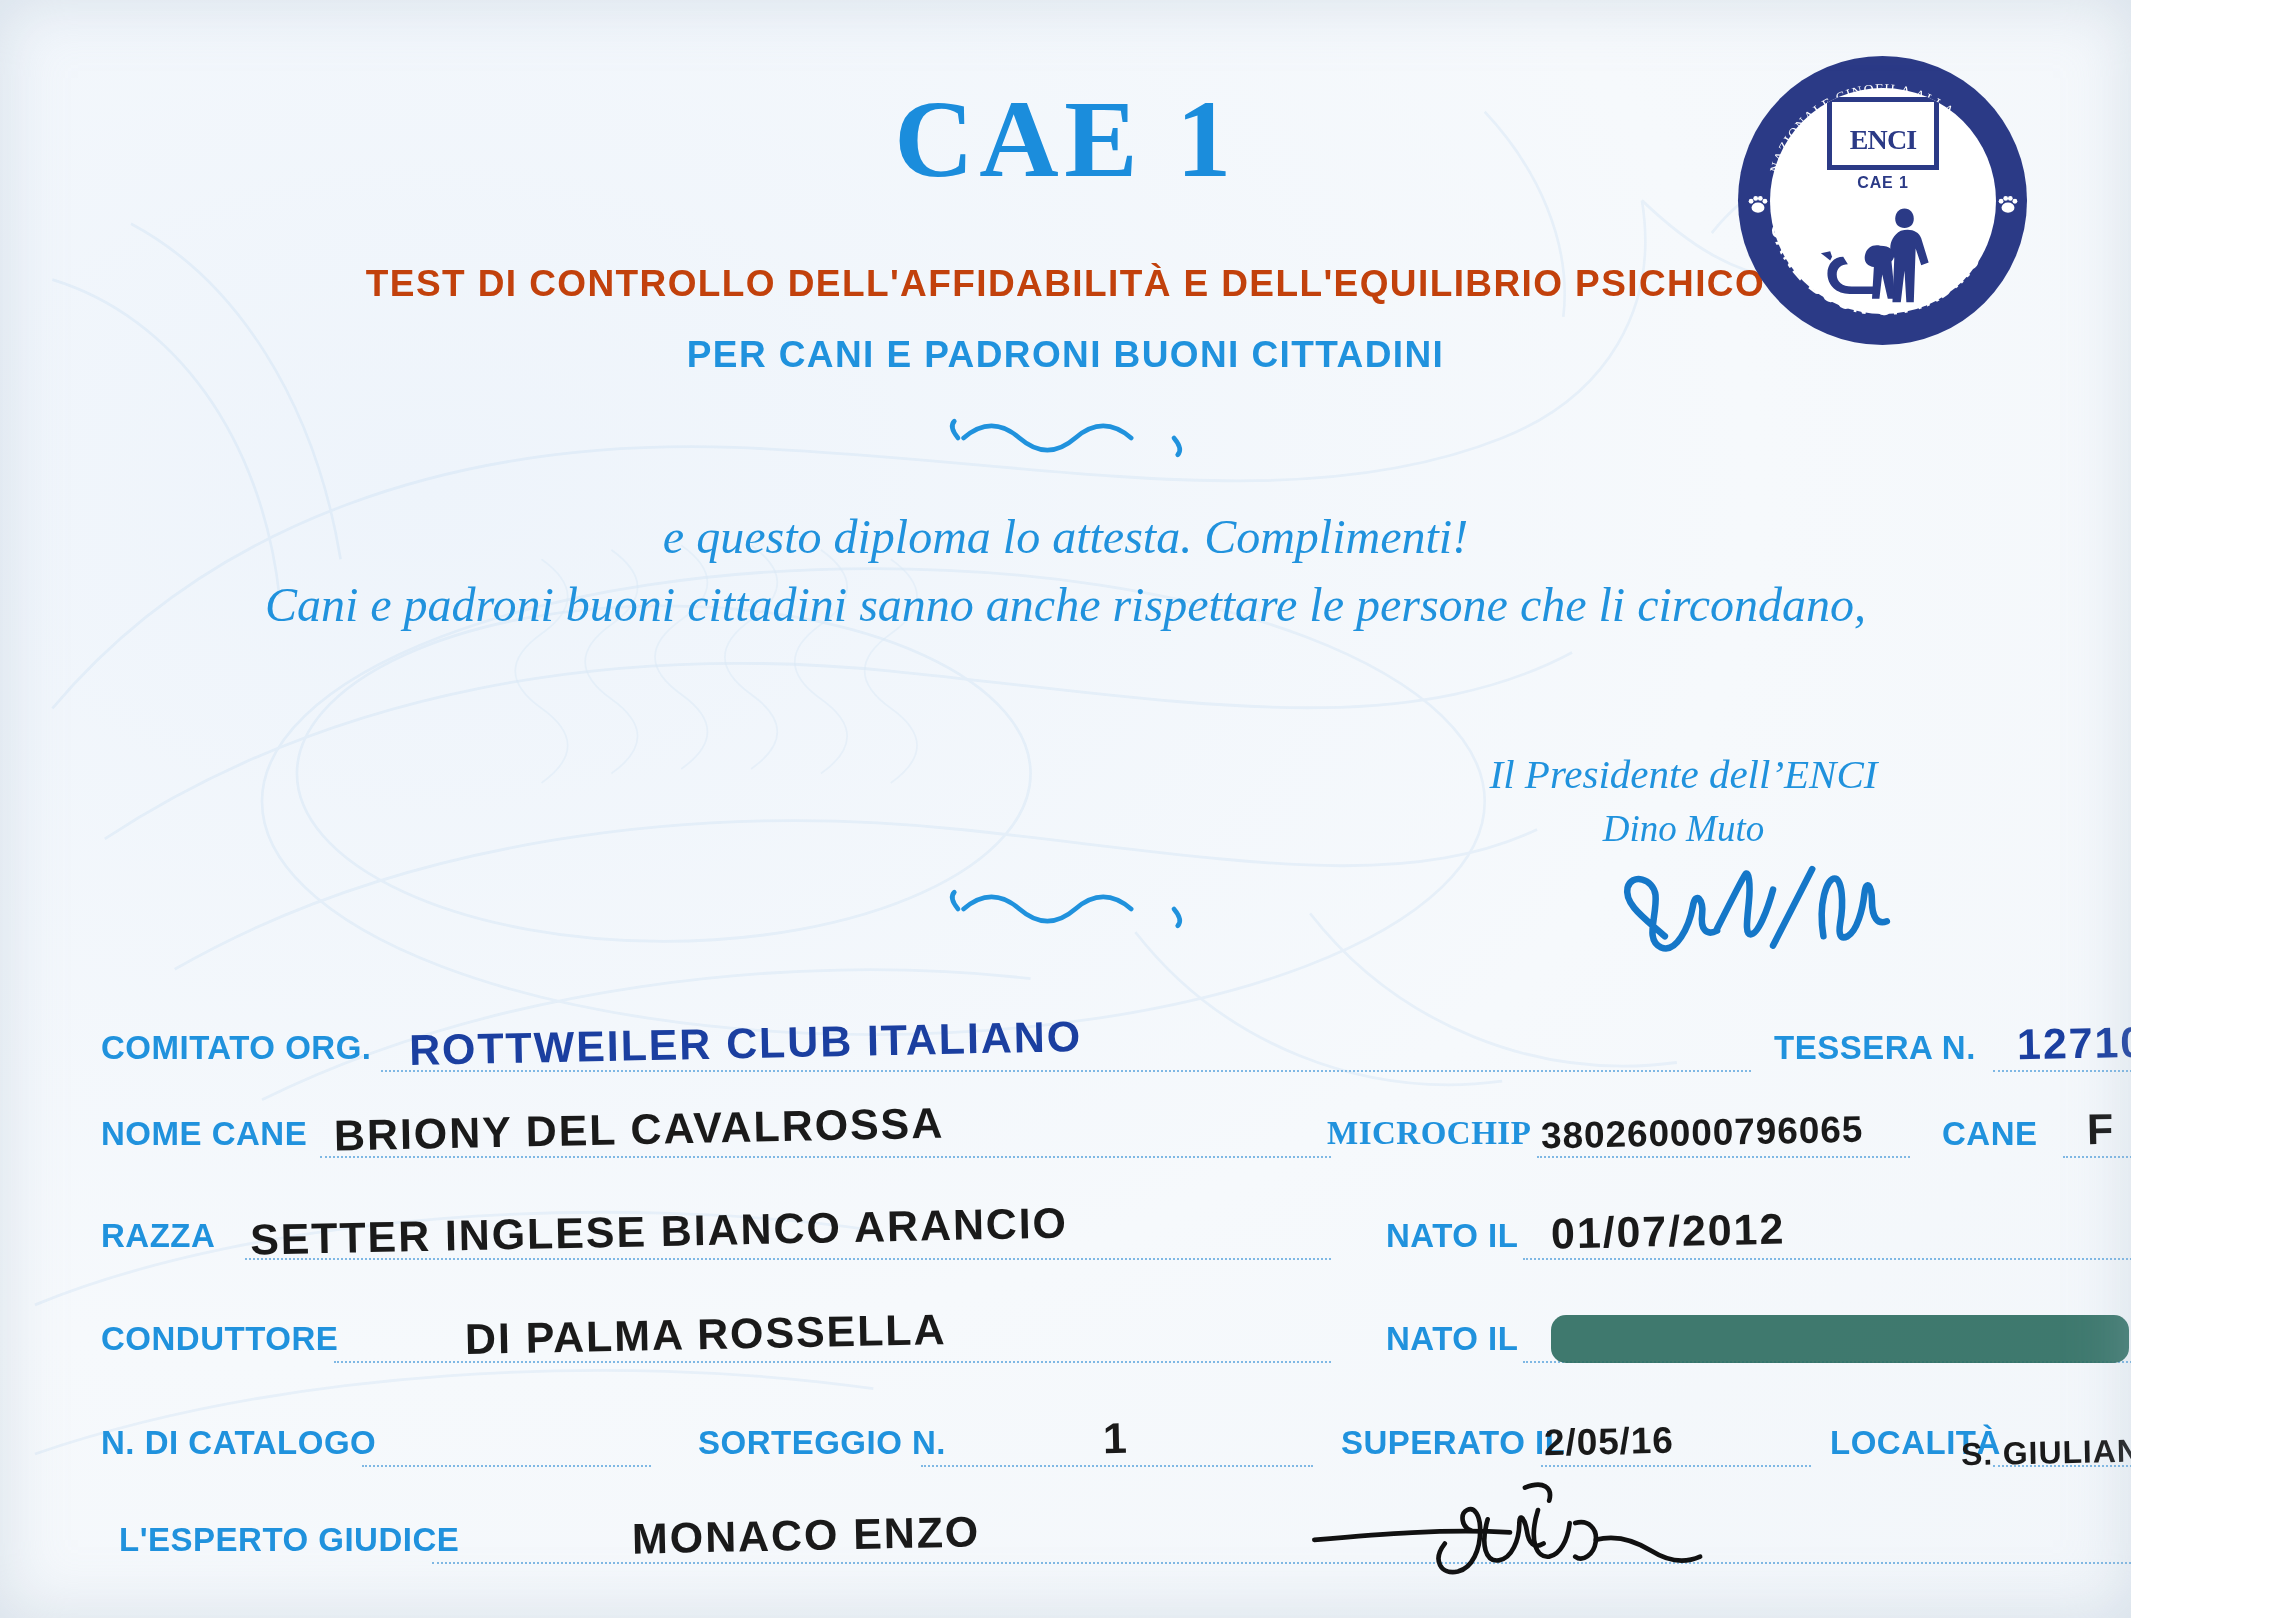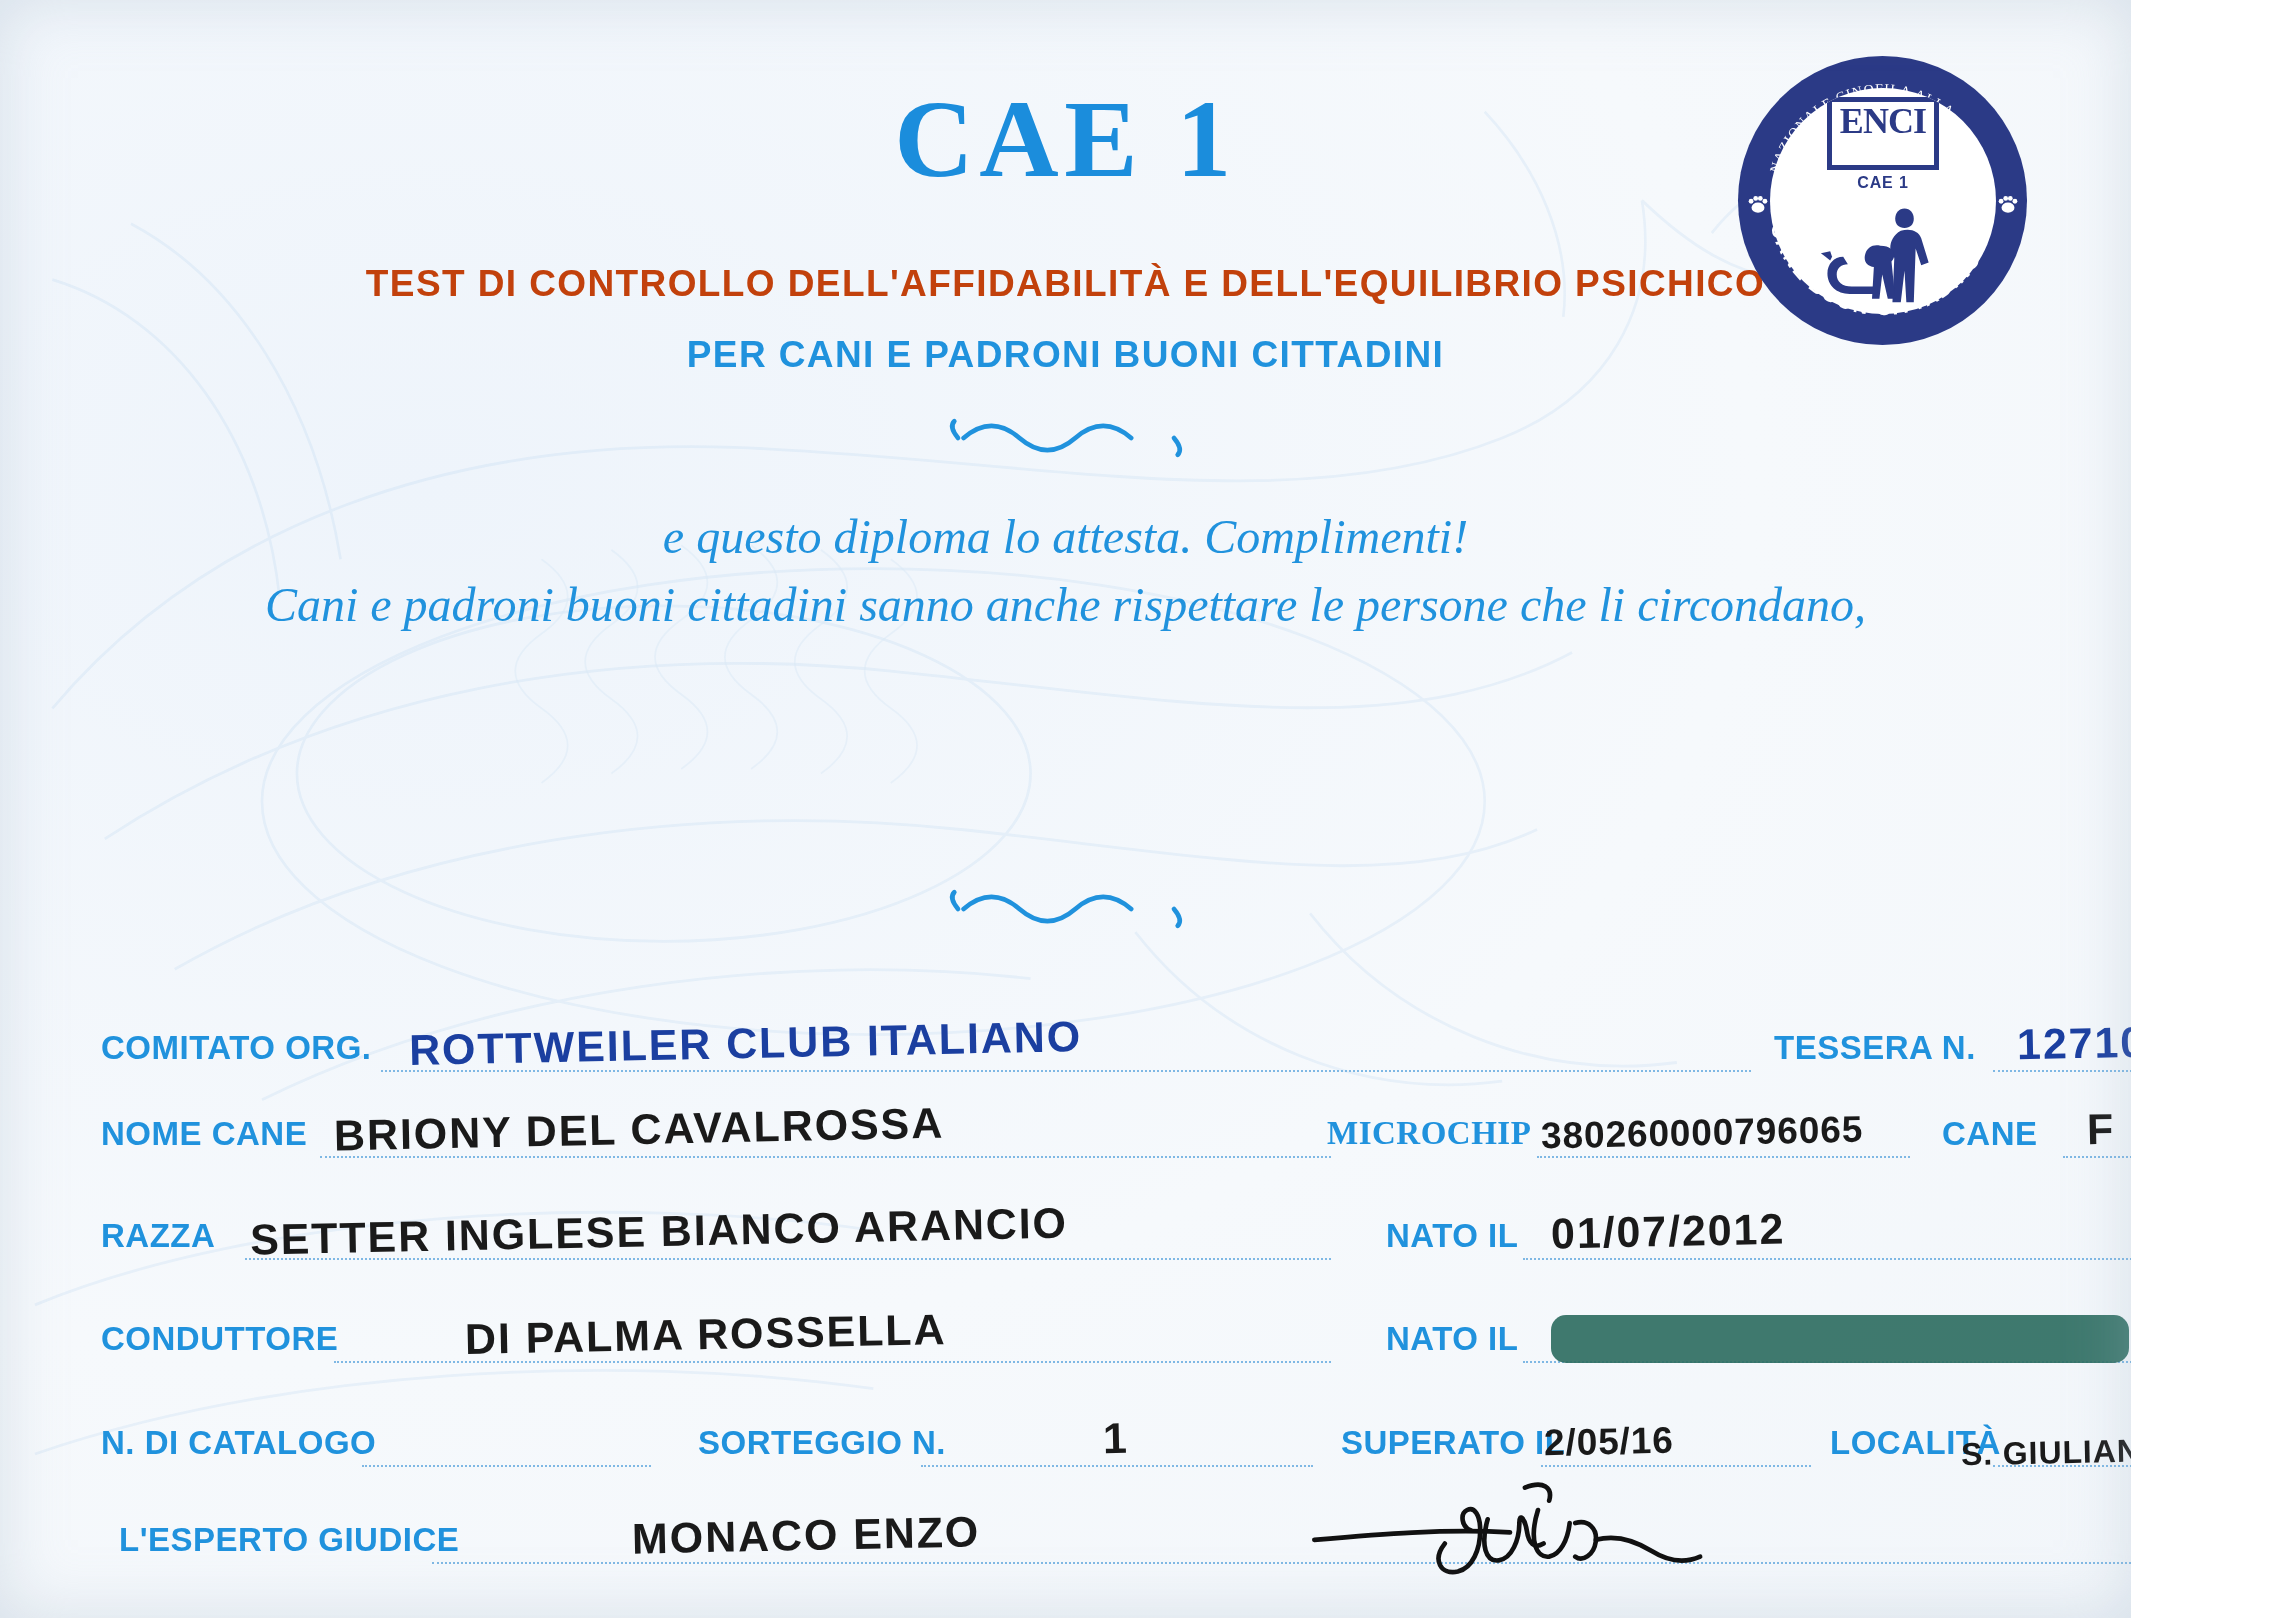--- a/index.html
+++ b/index.html
@@ -123,24 +123,24 @@
     transform: translateX(-50%);
     top: 86px;
     font-size: 16px;
     font-weight: bold;
     color: #2b3a86;
     letter-spacing: 0.9px;
   }
   .badge .enci-mark {
     position: absolute;
     left: 50%;
-    top: 12px;
+    top: 36px;
     transform: translateX(-50%);
     font-family: "Liberation Serif", serif;
-    font-size: 36px;
+    font-size: 28px;
     font-weight: bold;
     color: #2b3a86;
     letter-spacing: -0.9px;
   }
   .badge .arcs {
     position: absolute;
     inset: 0;
   }
   .badge .arcs svg { width: 100%; height: 100%; }
   .badge .silhouette {
@@ -371,20 +371,34 @@
         </svg>
       </div>
     </div>
   </div>
 
   <div class="motto">
     <div>e questo diploma lo attesta. Complimenti!</div>
     <div>Cani e padroni buoni cittadini sanno anche rispettare le persone che li circondano,</div>
   </div>
 
+  <div class="president">
+    <div class="line1">Il Presidente dell’ENCI</div>
+    <div class="line2">Dino Muto</div>
+    <div class="sig">
+      <svg viewBox="0 0 640 120">
+        <g fill="none" stroke="#1577c8" stroke-width="7" stroke-linecap="round">
+          <path d="M300 86 c-20 -18 -44 -34 -40 -52 4 -16 28 -10 30 8 2 22 -12 48 6 56 16 7 30 -22 34 -44 3 -18 12 -6 10 8 -2 16 4 24 16 18"></path>
+          <path d="M356 78 c14 -28 26 -52 30 -58 4 -6 6 10 4 30 -2 20 -4 34 2 34 8 0 18 -26 24 -48"></path>
+          <path d="M416 96 l42 -82"></path>
+          <path d="M470 86 c-6 -36 4 -62 12 -62 8 0 10 26 6 48 -2 12 0 18 8 14 10 -6 16 -28 18 -46 2 -16 8 -8 8 8 0 18 6 26 16 22"></path>
+        </g>
+      </svg>
+    </div>
+  </div>
 
   <div class="form">
 
     <div class="row" style="top:0;">
       <span class="lbl" style="left:0;">COMITATO ORG.</span>
       <span class="dots" style="left:280px; width:1370px;"></span>
       <span class="hand blue" style="left:308px;">ROTTWEILER CLUB ITALIANO</span>
 
       <span class="lbl" style="left:1673px;">TESSERA N.</span>
       <span class="dots" style="left:1892px; width:179px;"></span>

